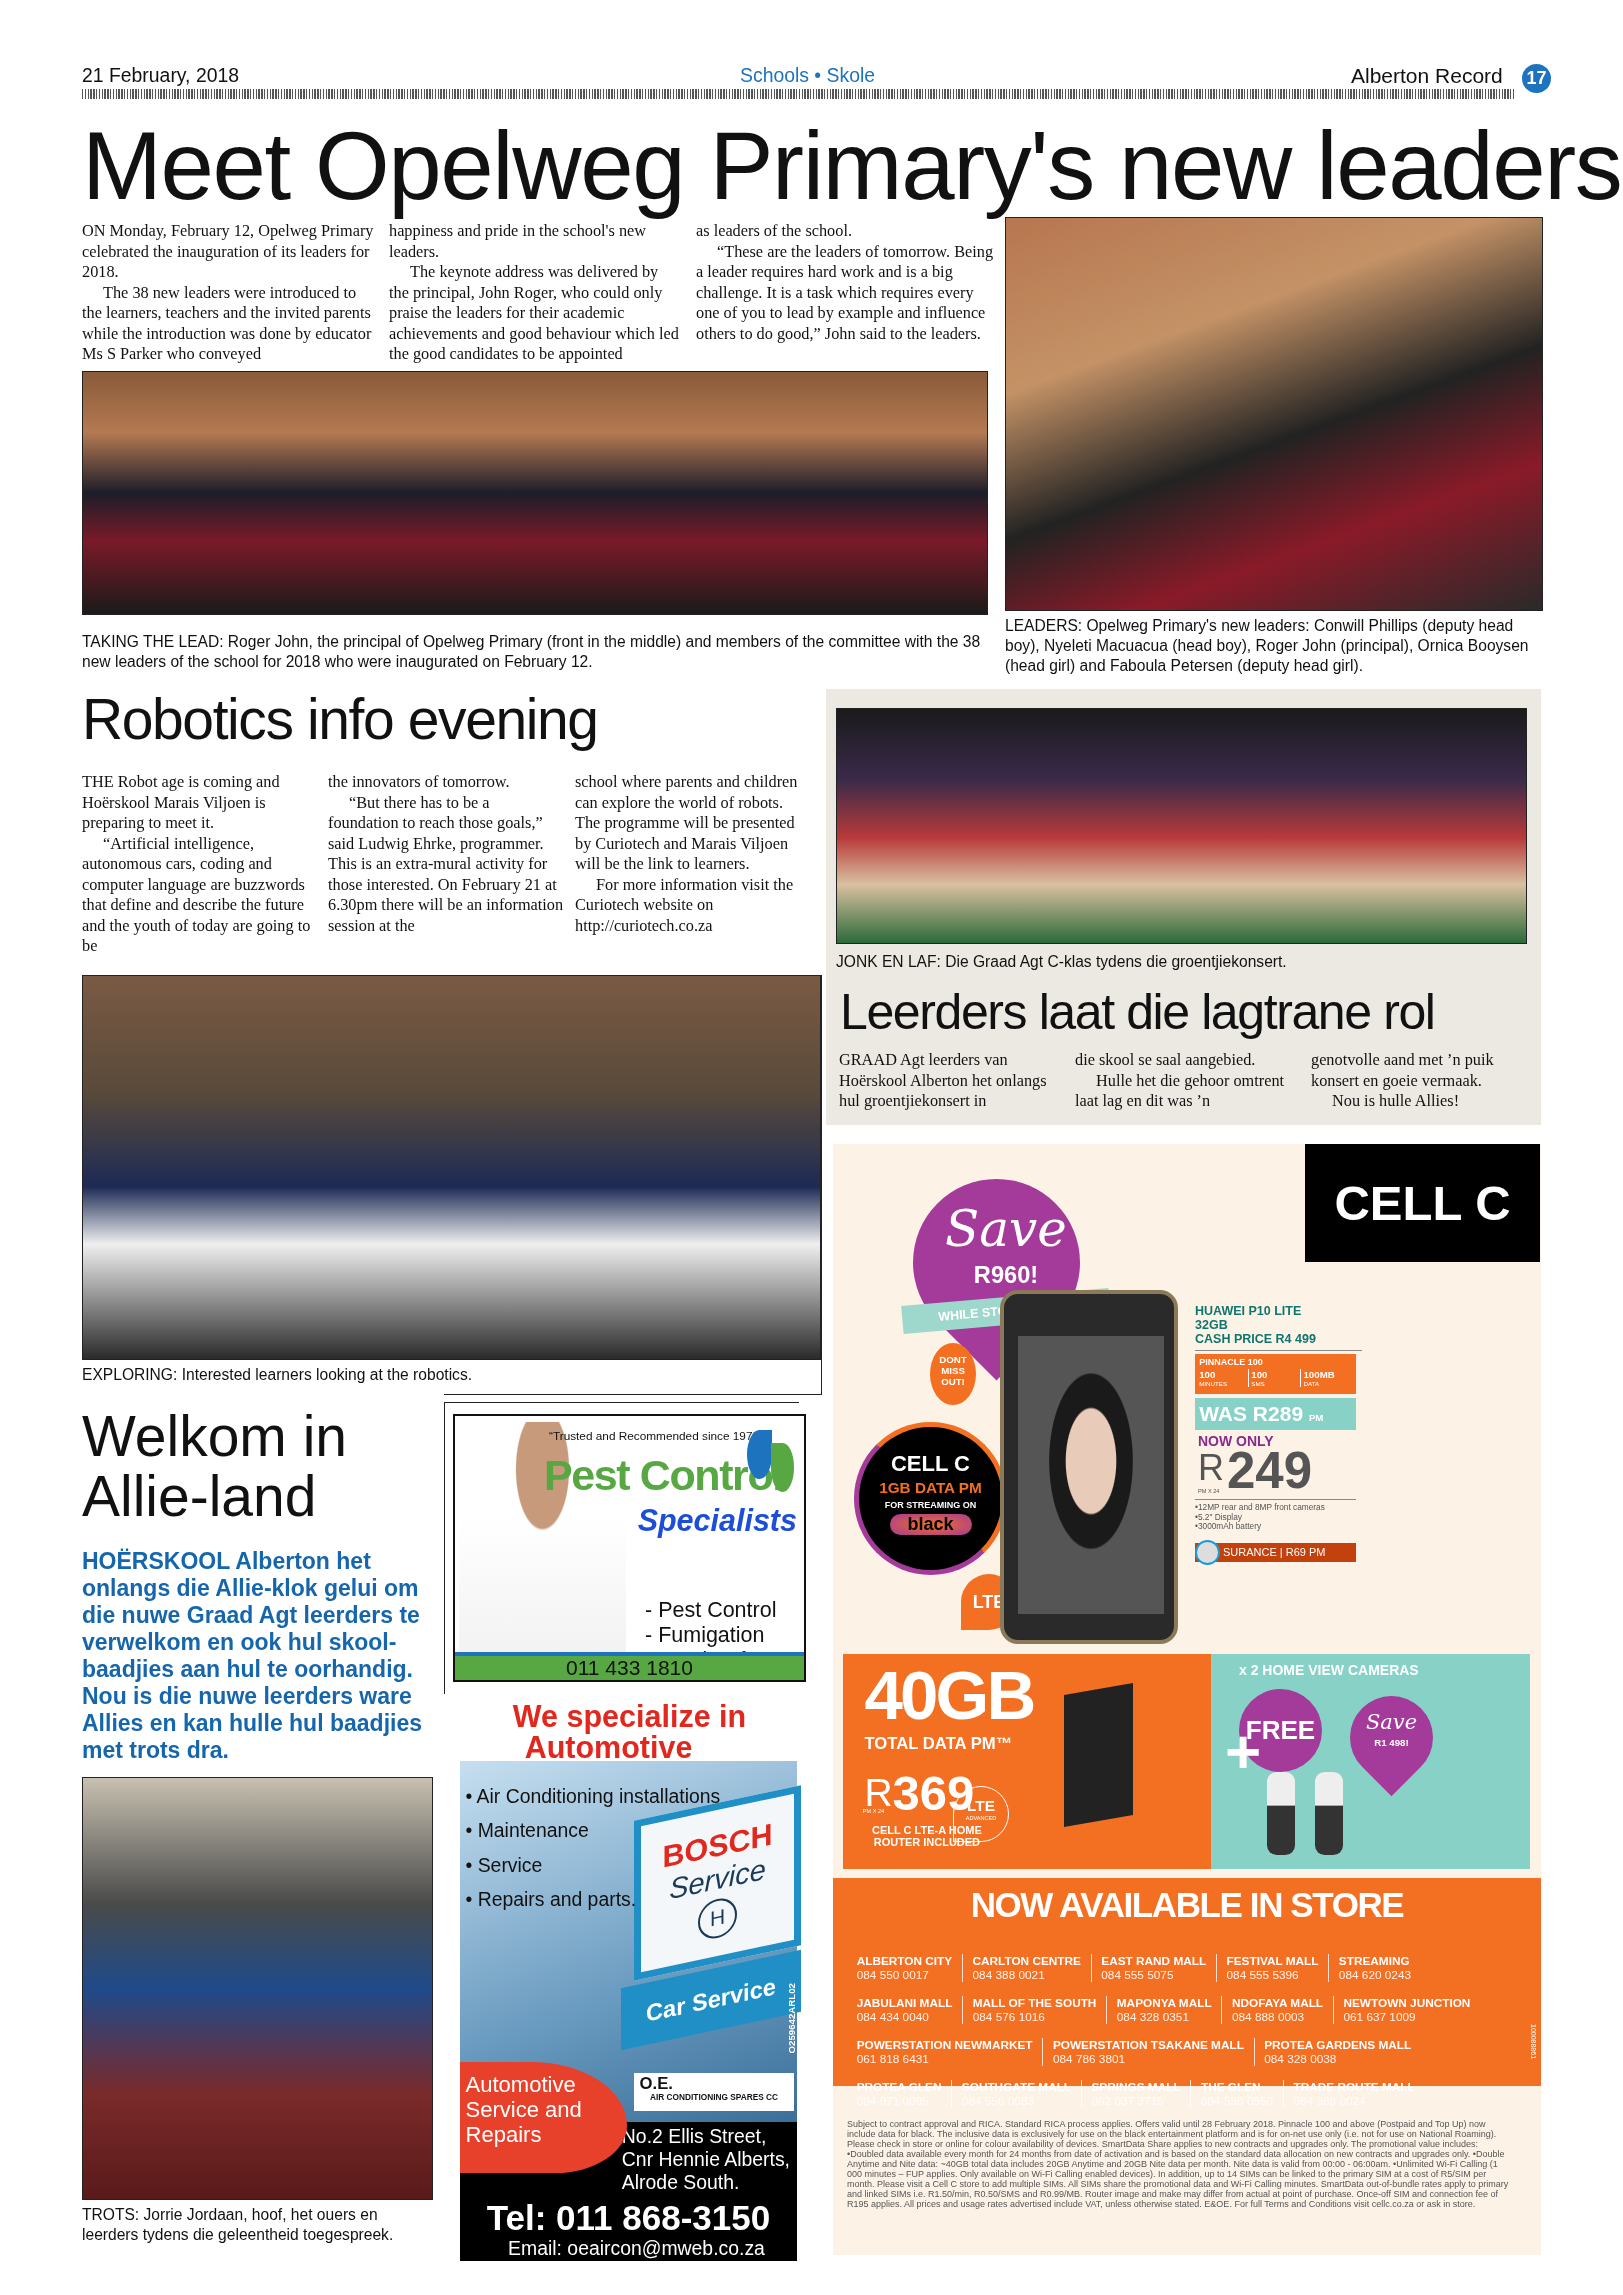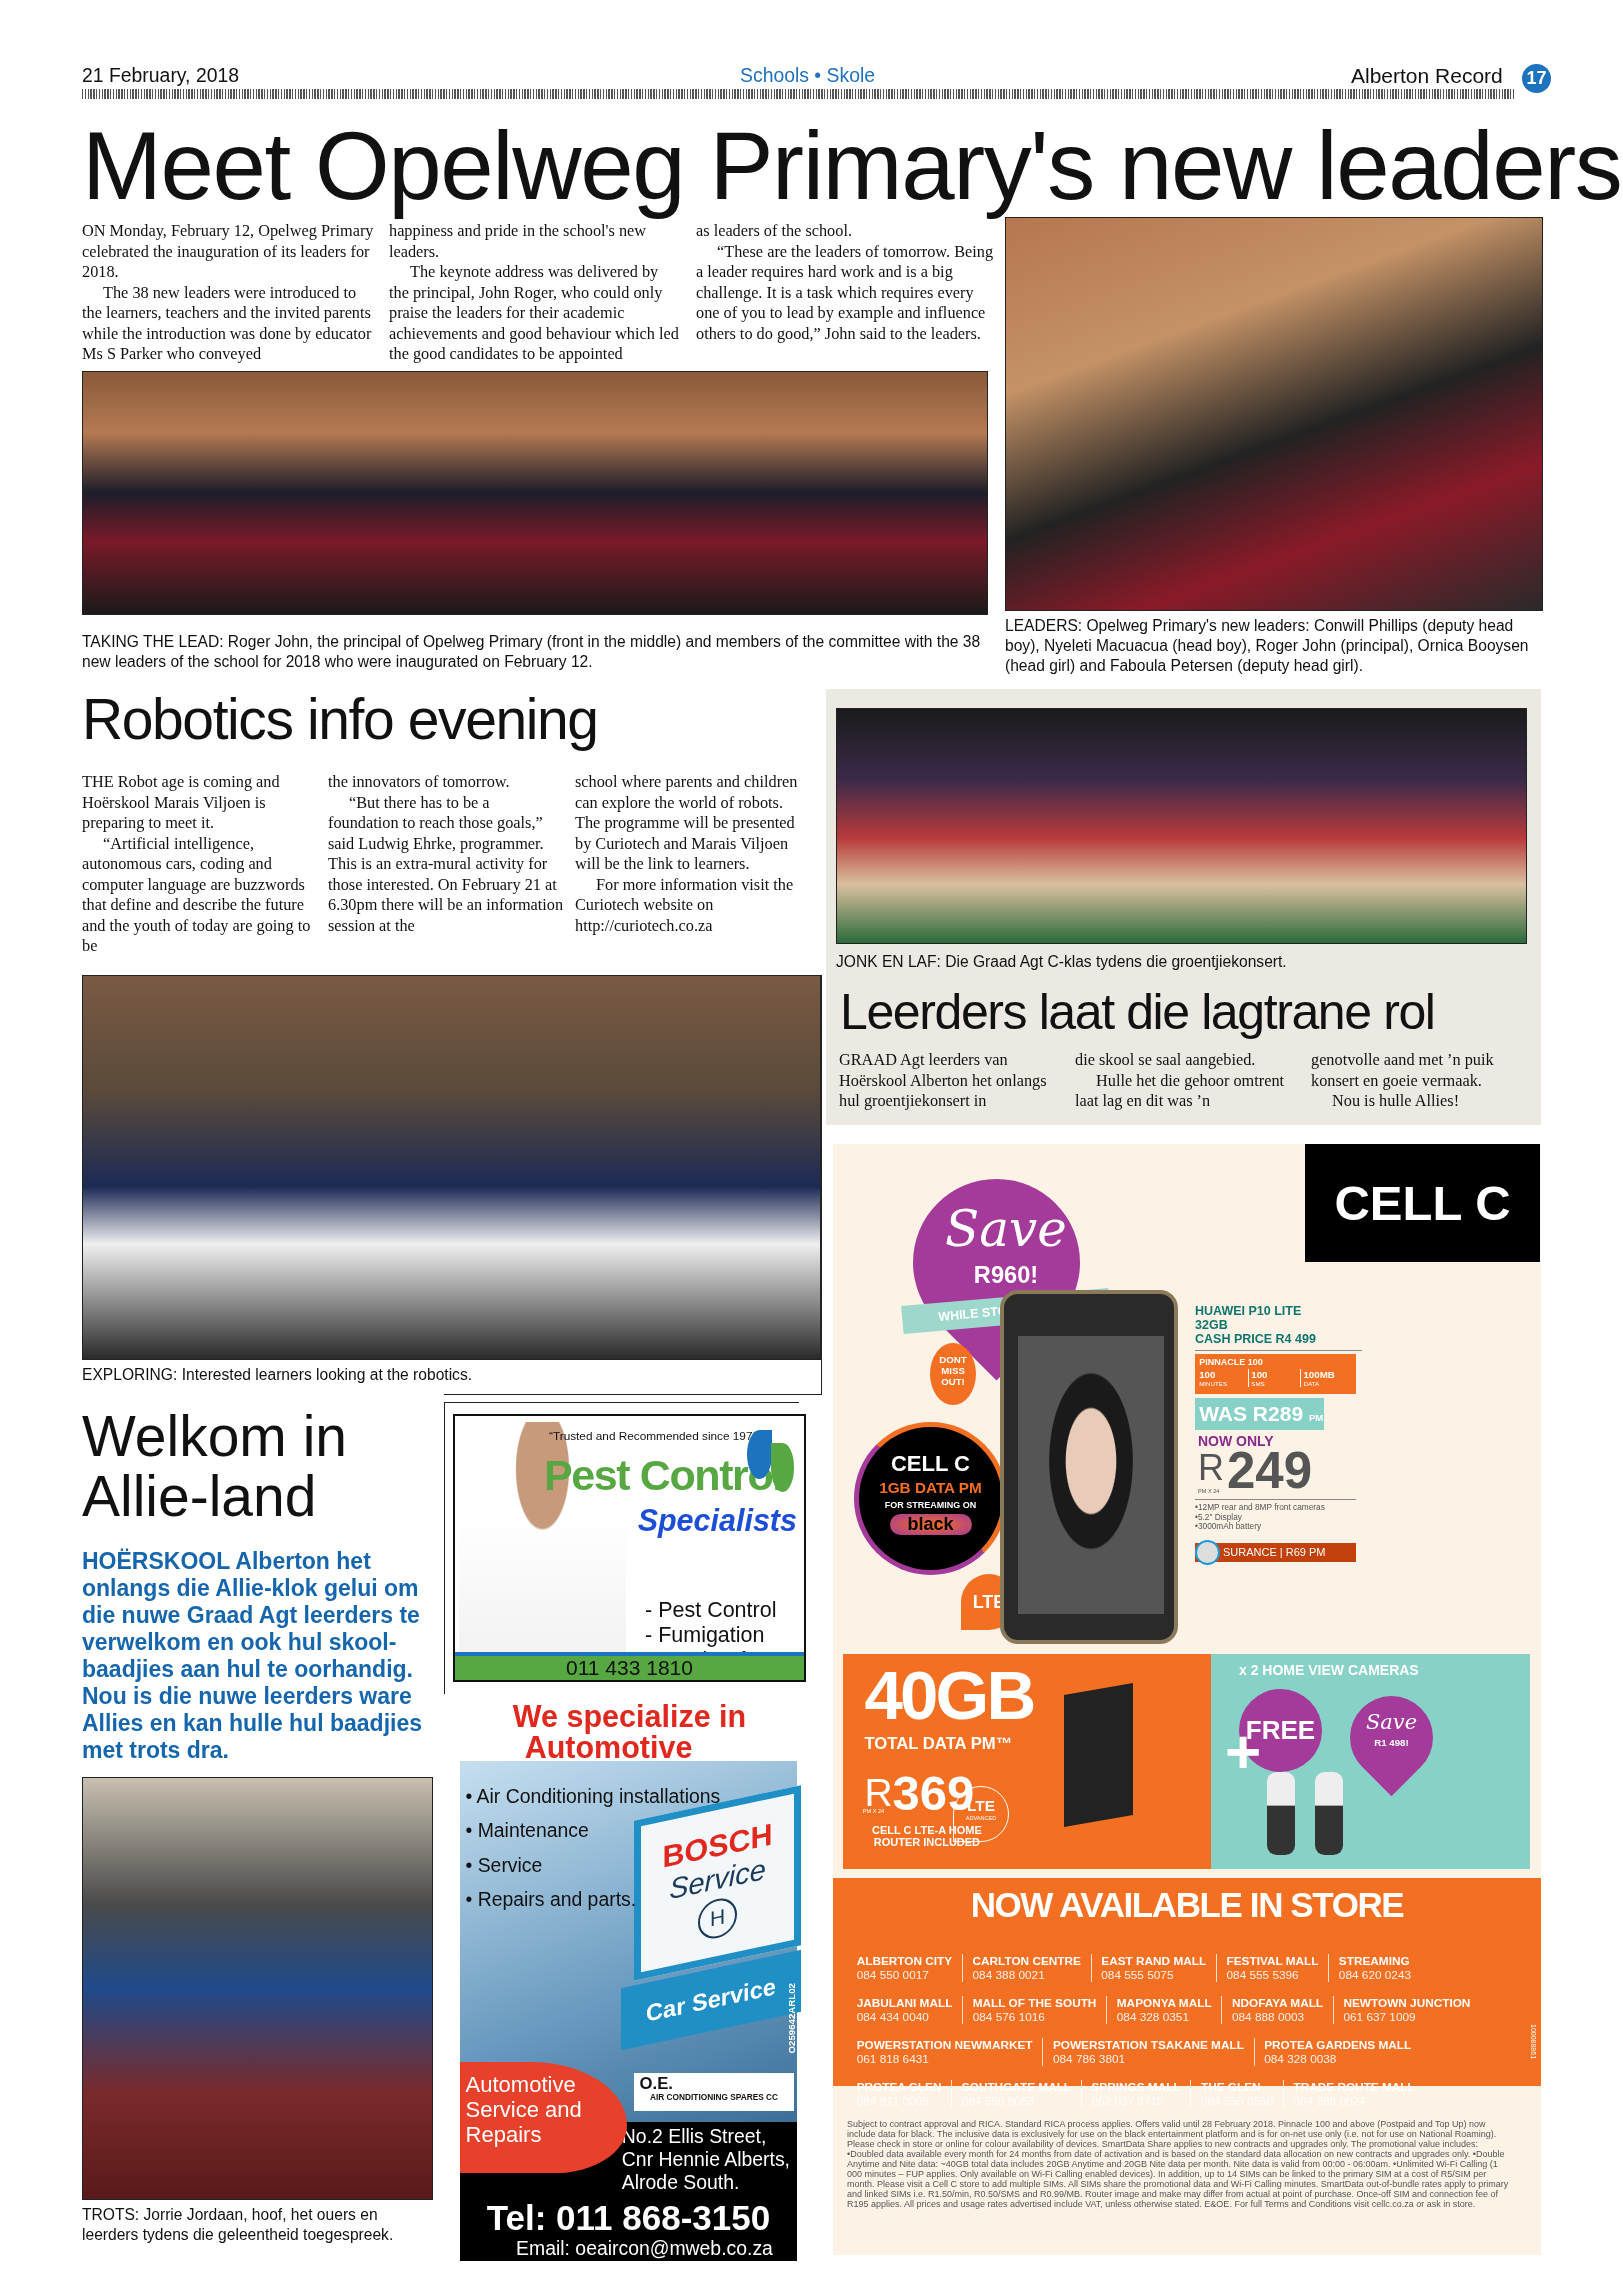--- a/index.html
+++ b/index.html
@@ -173,21 +173,21 @@
     <li>• Service</li>
     <li>• Repairs and parts.</li>
   </ul>
   <div class="auto-bottom">
     <div style="position:absolute;right:7px;top:2.8px;text-align:left;color:#fff;font-size:19.4px;line-height:23px;">
       <div>No.2 Ellis Street,</div>
       <div>Cnr Hennie Alberts,</div>
       <div>Alrode South.</div>
     </div>
     <div style="position:absolute;left:0;top:76px;width:100%;text-align:center;color:#fff;font-weight:bold;font-size:35px;">Tel: 011 868-3150</div>
-    <div style="position:absolute;left:16px;top:115px;width:100%;text-align:center;color:#fff;font-size:19.4px;">Email: oeaircon@mweb.co.za</div>
+    <div style="position:absolute;left:8px;top:115px;width:100%;text-align:center;color:#fff;font-size:19.4px;">Email: oeaircon@mweb.co.za</div>
   </div>
   <div class="red-blob">Automotive Service and Repairs</div>
 </div>
 
 <div class="abs cellc">
   <div class="cellc-logo" style="left:472px;">CELL C</div>
 
   <div class="heart" style="left:80px;top:35px;"></div>
   <div style="position:absolute;left:83px;top:56px;width:180px;text-align:center;color:#fff;font-family:'DejaVu Serif',serif;font-style:italic;font-size:50px;">Save</div>
   <div style="position:absolute;left:83px;top:118px;width:180px;text-align:center;color:#fff;font-weight:bold;font-size:23.6px;">R960!</div>
@@ -221,21 +221,21 @@
       <div style="flex:1;border-left:0.7px solid #fff;padding-left:2.8px;">
           <div style="font-weight:bold;font-size:9.7px;">100</div>
           <div style="font-size:6.2px;">SMS</div>
         </div>
       <div style="flex:1;border-left:0.7px solid #fff;padding-left:2.8px;">
           <div style="font-weight:bold;font-size:9.7px;">100MB</div>
           <div style="font-size:6.2px;">DATA</div>
         </div>
     </div>
   </div>
-  <div class="teal" style="position:absolute;left:362px;top:254px;width:129px;height:32px;color:#fff;font-weight:bold;font-size:21px;padding-left:4.2px;line-height:32px;">
+  <div class="teal" style="position:absolute;left:362px;top:254px;width:161px;height:32px;color:#fff;font-weight:bold;font-size:21px;padding-left:4.2px;line-height:32px;">
     <span>WAS R289</span>
     <span style="font-size:9.7px;">PM</span>
   </div>
   <div style="position:absolute;left:365px;top:289px;color:#8a2a8a;font-weight:bold;font-size:14px;">NOW ONLY</div>
   <div style="position:absolute;left:365px;top:303px;color:#555;font-size:36px;">R</div>
   <div style="position:absolute;left:365px;top:344px;color:#555;font-size:5.6px;">PM X 24</div>
   <div style="position:absolute;left:394px;top:297px;color:#555;font-weight:bold;font-size:51px;">249</div>
   <div style="position:absolute;left:362px;top:355px;width:161px;border-top:1.4px solid #888;padding-top:2.8px;font-size:8.3px;line-height:9.7px;color:#555;">
     <div>•12MP rear and 8MP front cameras</div>
     <div>•5.2" Display</div>

